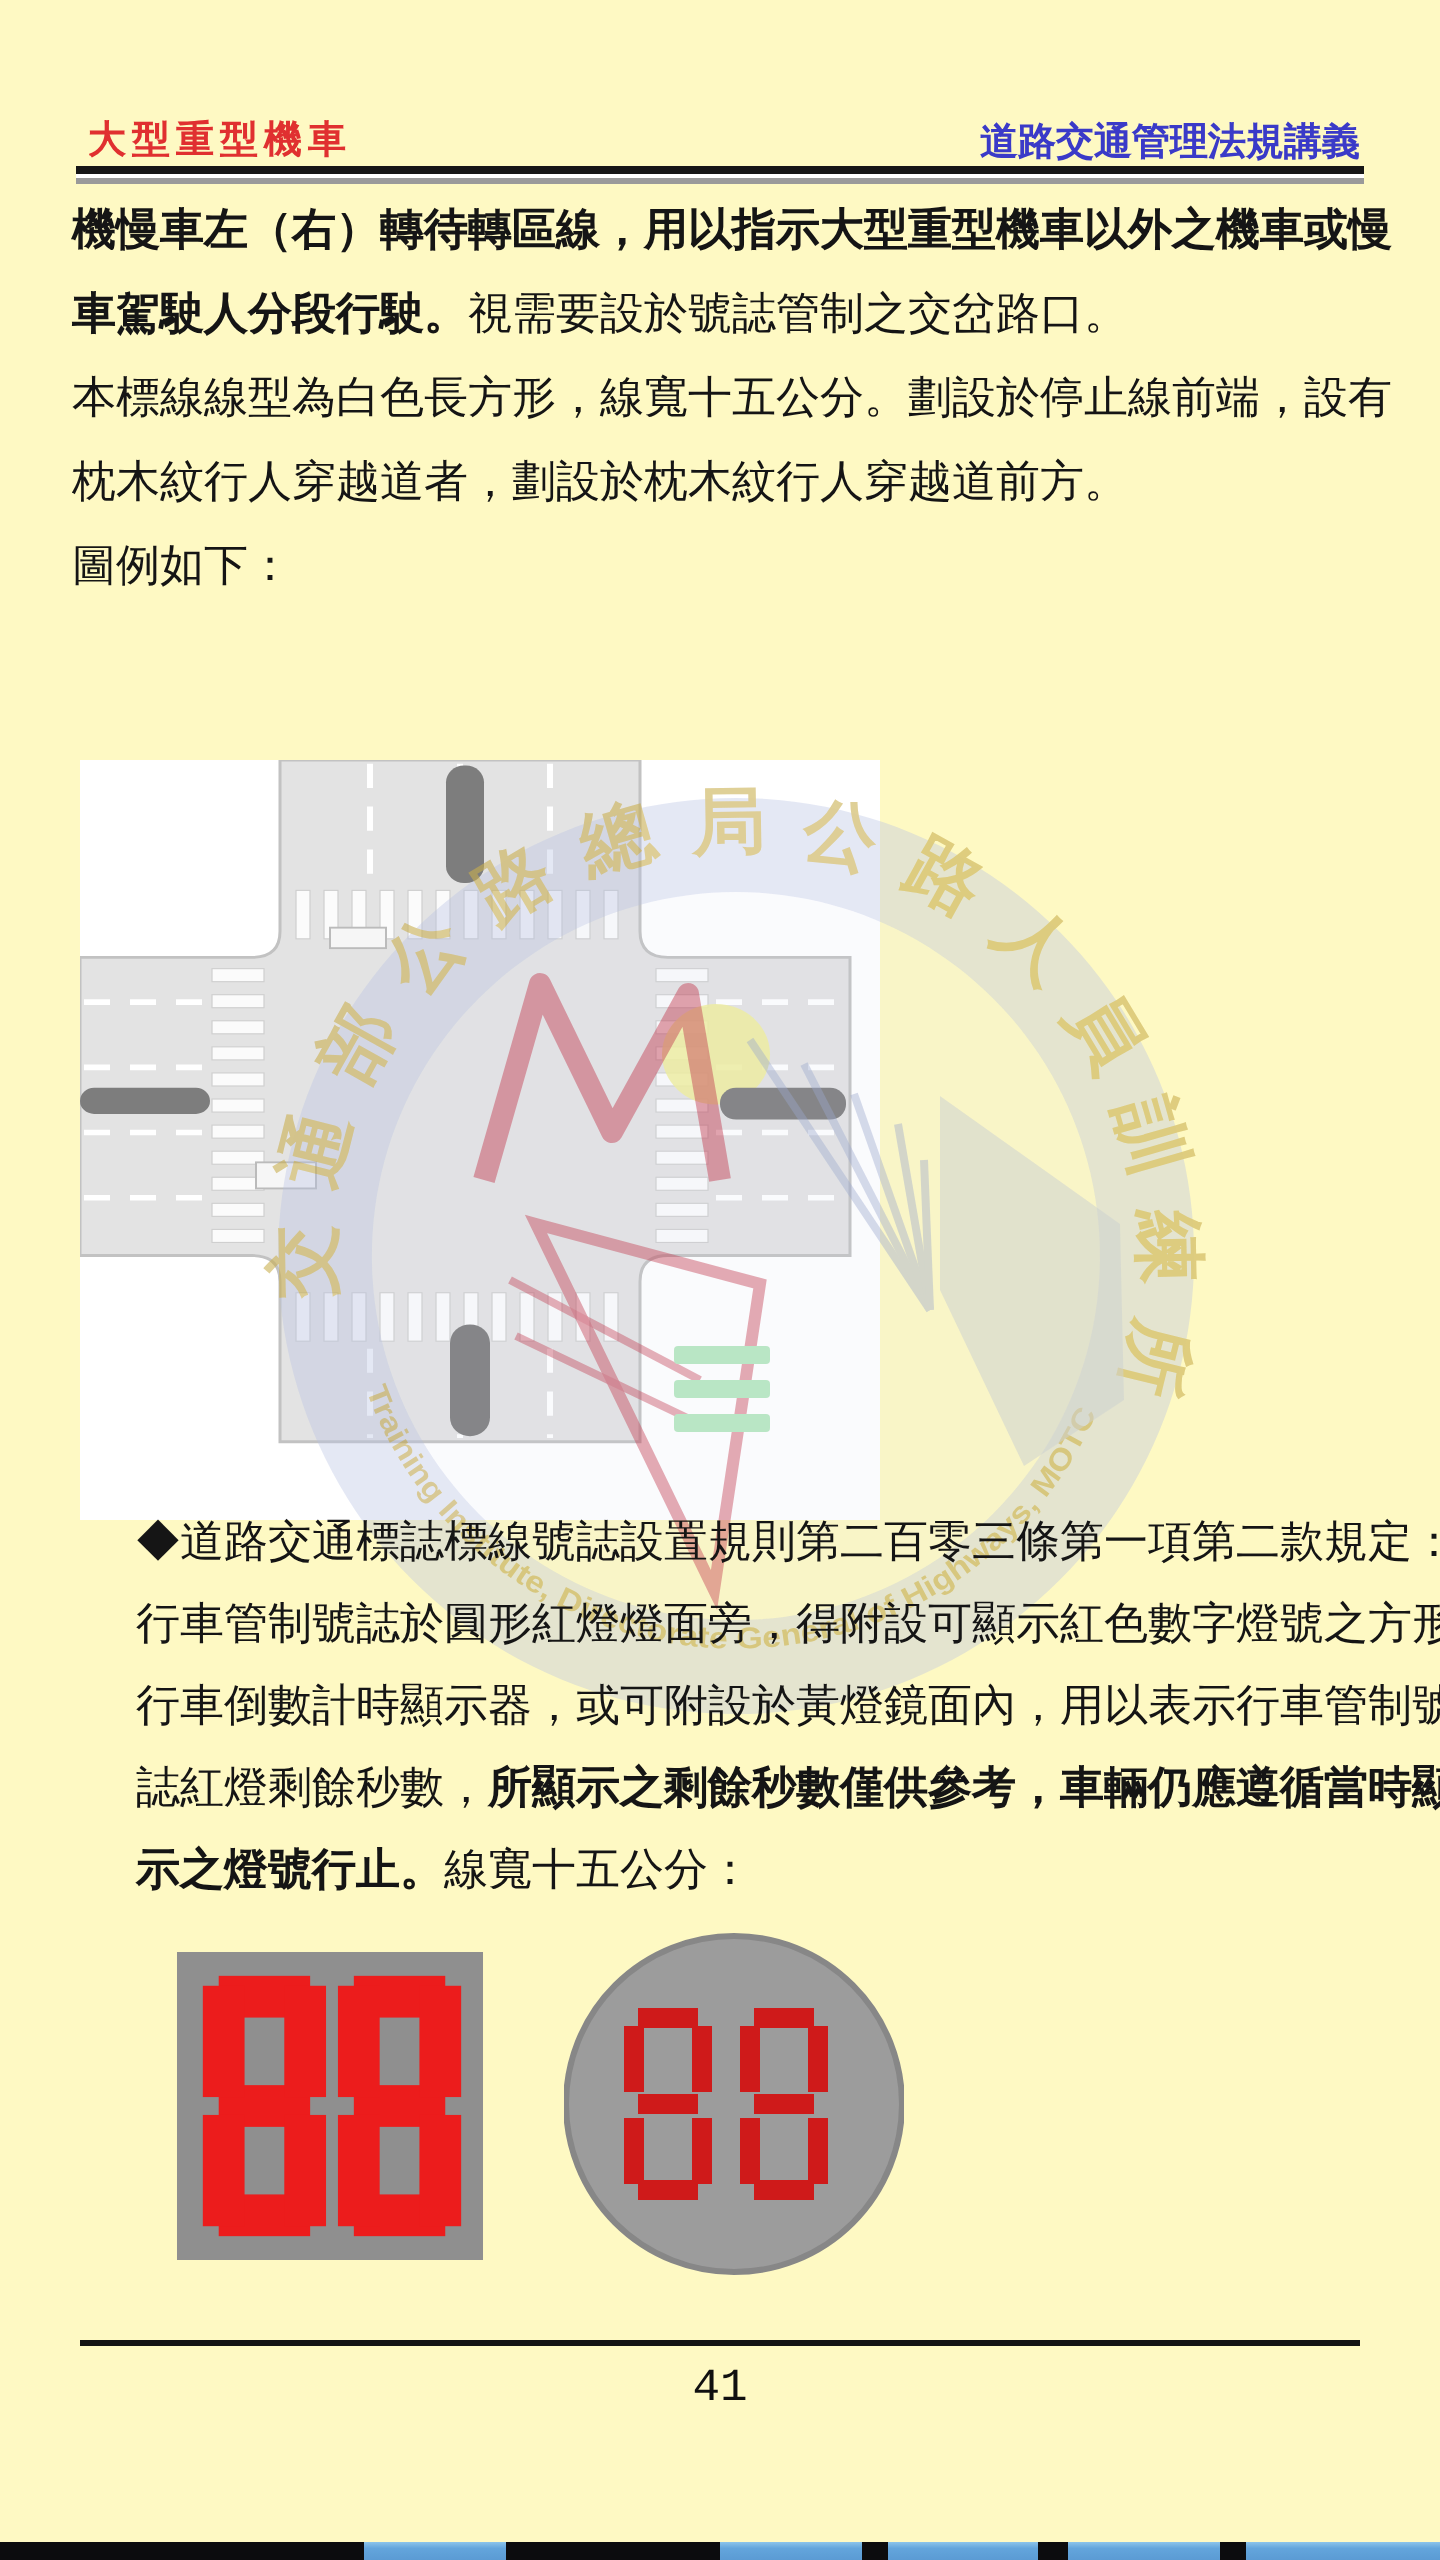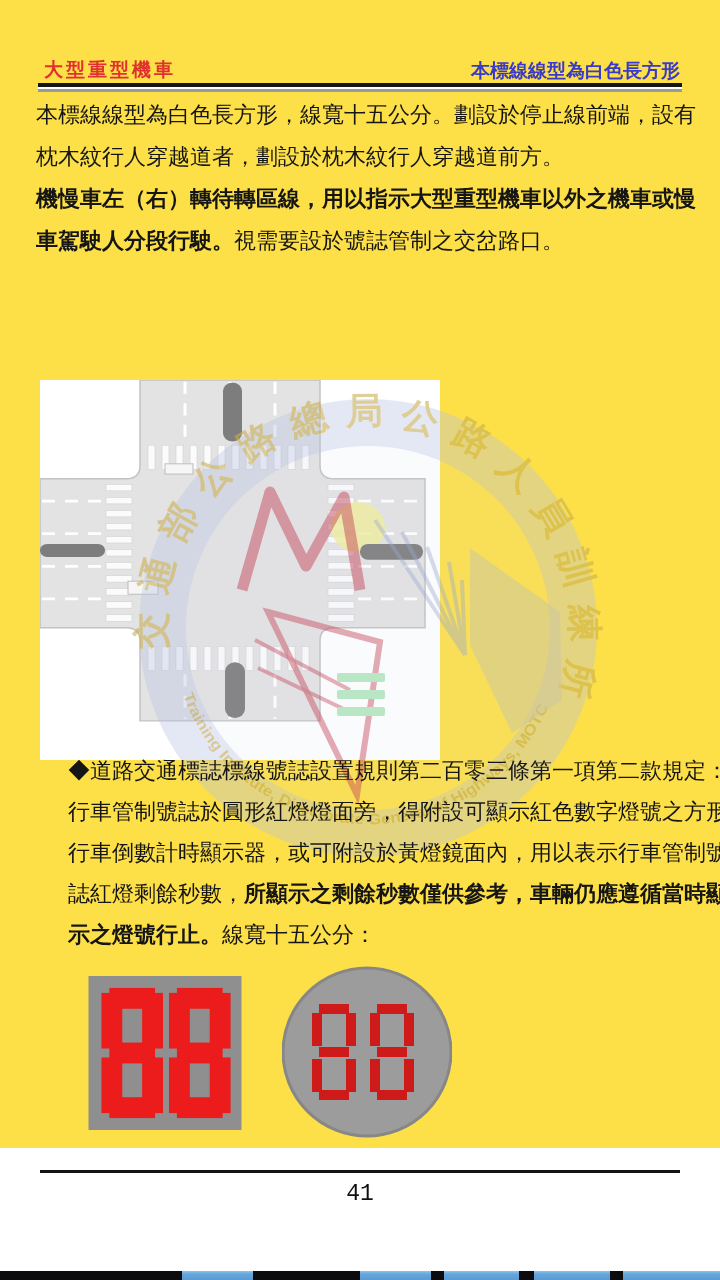--- a/index.html
+++ b/index.html
@@ -1,18 +1,18 @@
 <!DOCTYPE html>
 <html><head>
 <meta charset="utf-8">
 <style>
   html,body{margin:0;padding:0;}
   body{width:720px;height:1280px;overflow:hidden;background:#ffffff;
        font-family:"Liberation Sans", sans-serif;}
-  .page{position:absolute;left:0;top:0;width:720px;height:1148px;background:#fde047;}
+  .page{position:absolute;left:0;top:0;width:720px;height:1280px;background:#fef9c3;}
 
   
   .hdr-left{position:absolute;left:44px;top:57px;font-size:19px;font-weight:bold;
             color:#e03030;letter-spacing:3px;white-space:nowrap;}
   .hdr-right{position:absolute;right:40px;top:58px;font-size:19px;font-weight:bold;
              color:#3a3ac8;white-space:nowrap;}
   .hdr-rule{position:absolute;left:38px;top:83px;width:644px;height:4px;background:#161616;
             border-bottom:2px solid #fff;box-shadow:0 3px 0 #9a9a9a;}
 
   
@@ -42,27 +42,28 @@
   
   .taskbar{position:absolute;left:0;top:1271px;width:720px;height:9px;background:#0c0c0e;z-index:5;}
   .tb-seg{position:absolute;top:0;height:9px;background:linear-gradient(#8cc4ea,#63a5dc 35%,#5b9bd4);}
 </style>
 </head>
 <body>
 
 <div class="page">
 
   <div class="hdr-left">大型重型機車</div>
-  <div class="hdr-right">本標線線型為白色長方形</div>
+  <div class="hdr-right">道路交通管理法規講義</div>
   <div class="hdr-rule"></div>
 
   <div class="textblock" id="sec1">
     <div>
+        <p><span class="run-bold">機慢車左（右）轉待轉區線，用以指示大型重型機車以外之機車或慢車駕駛人分段行駛。</span><span>視需要設於號誌管制之交岔路口。</span></p>
         <p><span>本標線線型為白色長方形，線寬十五公分。劃設於停止線前端，設有枕木紋行人穿越道者，劃設於枕木紋行人穿越道前方。</span></p>
-        <p><span class="run-bold">機慢車左（右）轉待轉區線，用以指示大型重型機車以外之機車或慢車駕駛人分段行駛。</span><span>視需要設於號誌管制之交岔路口。</span></p>
+        <p><span>圖例如下：</span></p>
       </div>
   </div>
 
   <svg class="fig1" viewBox="0 0 400 408" preserveAspectRatio="none" role="img">
     <rect x="0" y="0" width="400" height="408" fill="#ffffff"></rect>
 
     <path d="M100,0 H280 V92 Q280,106 294,106 H385 V266 H294 Q280,266 280,280 V366 H100 V280 Q100,266 86,266 H0 V106 H86 Q100,106 100,92 Z" fill="#e3e3e3" stroke="#c2c2c2" stroke-width="1.5"></path>
 
     <g stroke="#ffffff" stroke-width="3" stroke-dasharray="13 10">
       <line x1="145" y1="2" x2="145" y2="66"></line>

